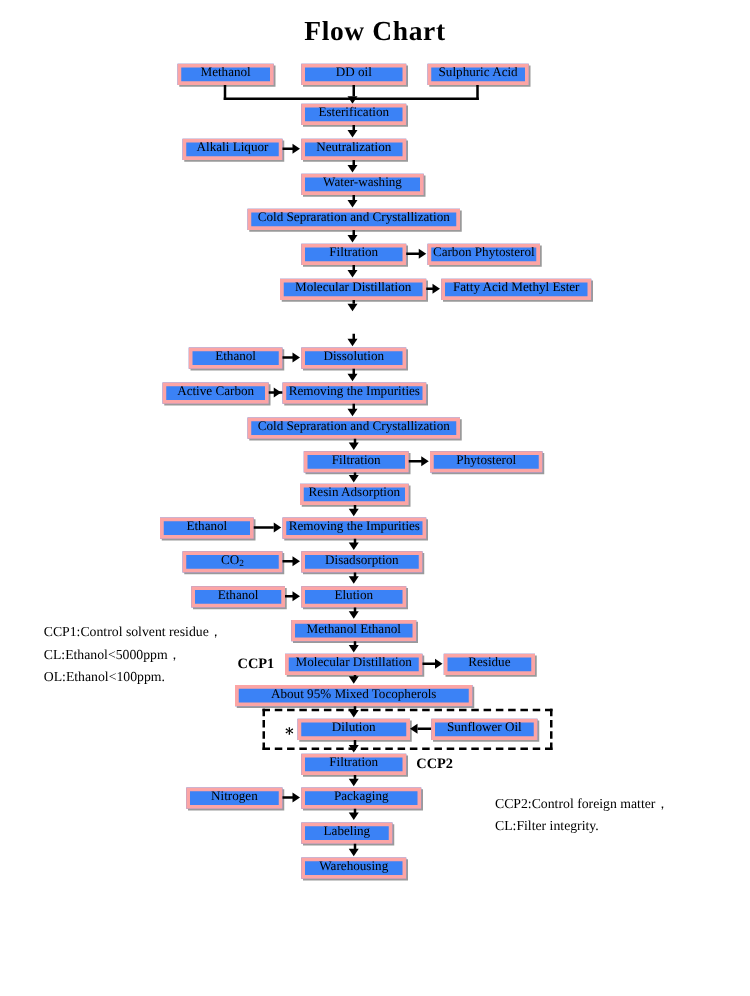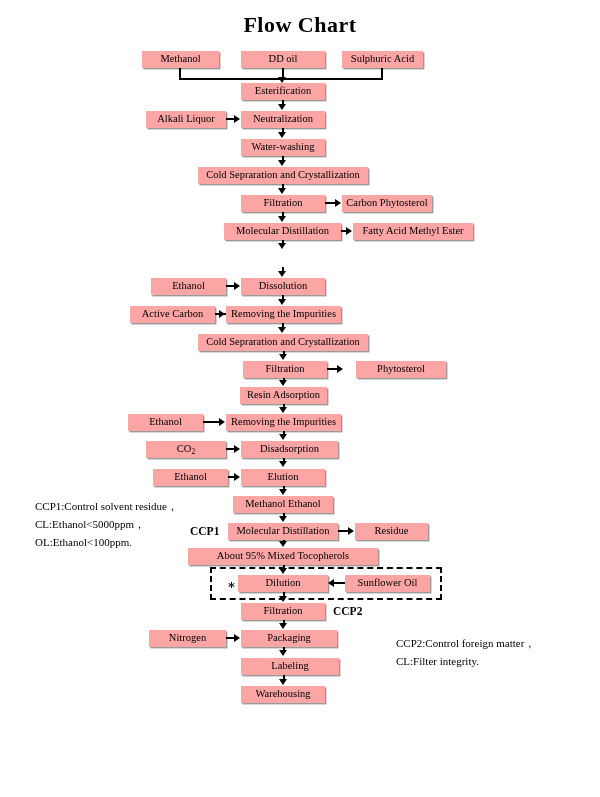--- a/index.html
+++ b/index.html
@@ -27,21 +27,21 @@
     font-size: 22px;
     font-weight: bold;
     font-family: "Liberation Serif", "DejaVu Serif", serif;
     letter-spacing: 0.5px;
   }
   
   .node {
     position: absolute;
     box-sizing: border-box;
     border: 3px solid #fca5a5;
-    background: #fca5a5;
+    background: #3b82f6;
     font-size: 10.5px;
     line-height: 1;
     display: flex;
     align-items: center;
     justify-content: center;
     text-align: center;
     white-space: nowrap;
     height: 17px;
     box-shadow: 1.4px 1.4px 0 0 #9a9a9a;
   }
@@ -152,21 +152,21 @@
       <span>Alkali Liquor</span>
     </div>
   <div class="hline" style="left:226px; top:118px; width:9px;"></div>
   <div class="arrow-right" style="left:234px; top:115px;"></div>
   <div class="node" style="left:241px; top:111px; width:84px;">
       <span>Neutralization</span>
     </div>
   <div class="vline" style="left:282px; top:128px; height:5px;"></div>
   <div class="arrow-down" style="left:278px; top:132px;"></div>
 
-  <div class="node" style="left:241px; top:139px; width:84px;">
+  <div class="node" style="left:241px; top:139px; width:98px;">
       <span>Water-washing</span>
     </div>
   <div class="vline" style="left:282px; top:156px; height:5px;"></div>
   <div class="arrow-down" style="left:278px; top:160px;"></div>
 
   <div class="node" style="left:198px; top:167px; width:170px;">
       <span>Cold Sepraration and Crystallization</span>
     </div>
   <div class="vline" style="left:282px; top:184px; height:5px;"></div>
   <div class="arrow-down" style="left:278px; top:188px;"></div>
@@ -222,21 +222,21 @@
       <span>Cold Sepraration and Crystallization</span>
     </div>
   <div class="vline" style="left:283px; top:351px; height:4px;"></div>
   <div class="arrow-down" style="left:279px; top:354px;"></div>
 
   <div class="node" style="left:243px; top:361px; width:84px;">
       <span>Filtration</span>
     </div>
   <div class="hline" style="left:327px; top:368px; width:11px;"></div>
   <div class="arrow-right" style="left:337px; top:365px;"></div>
-  <div class="node" style="left:344px; top:361px; width:90px;margin-left:12px;">
+  <div class="node" style="left:344px; top:361px; width:90px;">
       <span>Phytosterol</span>
     </div>
   <div class="vline" style="left:283px; top:378px; height:3px;"></div>
   <div class="arrow-down" style="left:279px; top:380px;"></div>
 
   <div class="node" style="left:240px; top:387px; width:87px;">
       <span>Resin Adsorption</span>
     </div>
   <div class="vline" style="left:283px; top:404px; height:4px;"></div>
   <div class="arrow-down" style="left:279px; top:407px;"></div>
@@ -323,21 +323,21 @@
       <span>Nitrogen</span>
     </div>
   <div class="hline" style="left:226px; top:637px; width:9px;"></div>
   <div class="arrow-right" style="left:234px; top:634px;"></div>
   <div class="node" style="left:241px; top:630px; width:96px;">
       <span>Packaging</span>
     </div>
   <div class="vline" style="left:283px; top:647px; height:4px;"></div>
   <div class="arrow-down" style="left:279px; top:650px;"></div>
 
-  <div class="node" style="left:241px; top:658px; width:98px;">
+  <div class="node" style="left:241px; top:658px; width:73px;">
       <span>Labeling</span>
     </div>
   <div class="vline" style="left:283px; top:675px; height:5px;"></div>
   <div class="arrow-down" style="left:279px; top:679px;"></div>
 
   <div class="node" style="left:241px; top:686px; width:84px;">
       <span>Warehousing</span>
     </div>
 
   <div class="note" style="left:35px; top:497px;">CCP1:Control solvent residue，</div>

